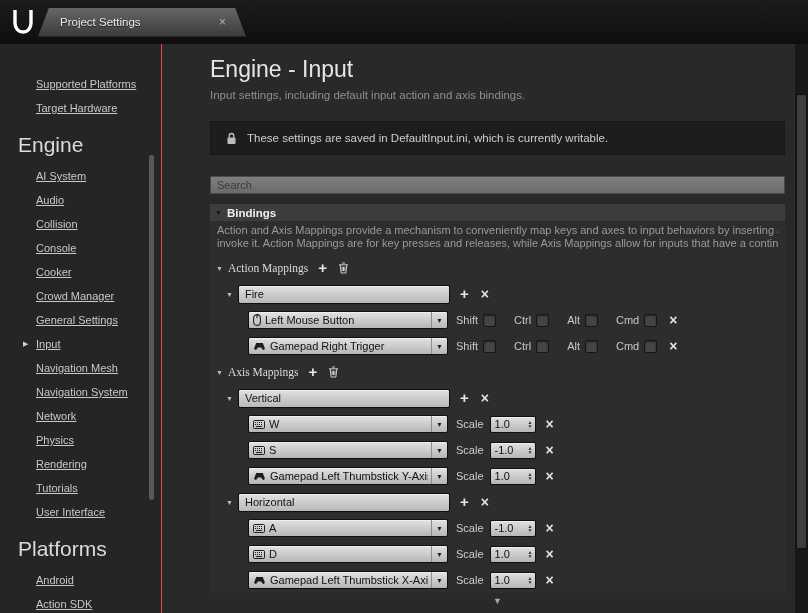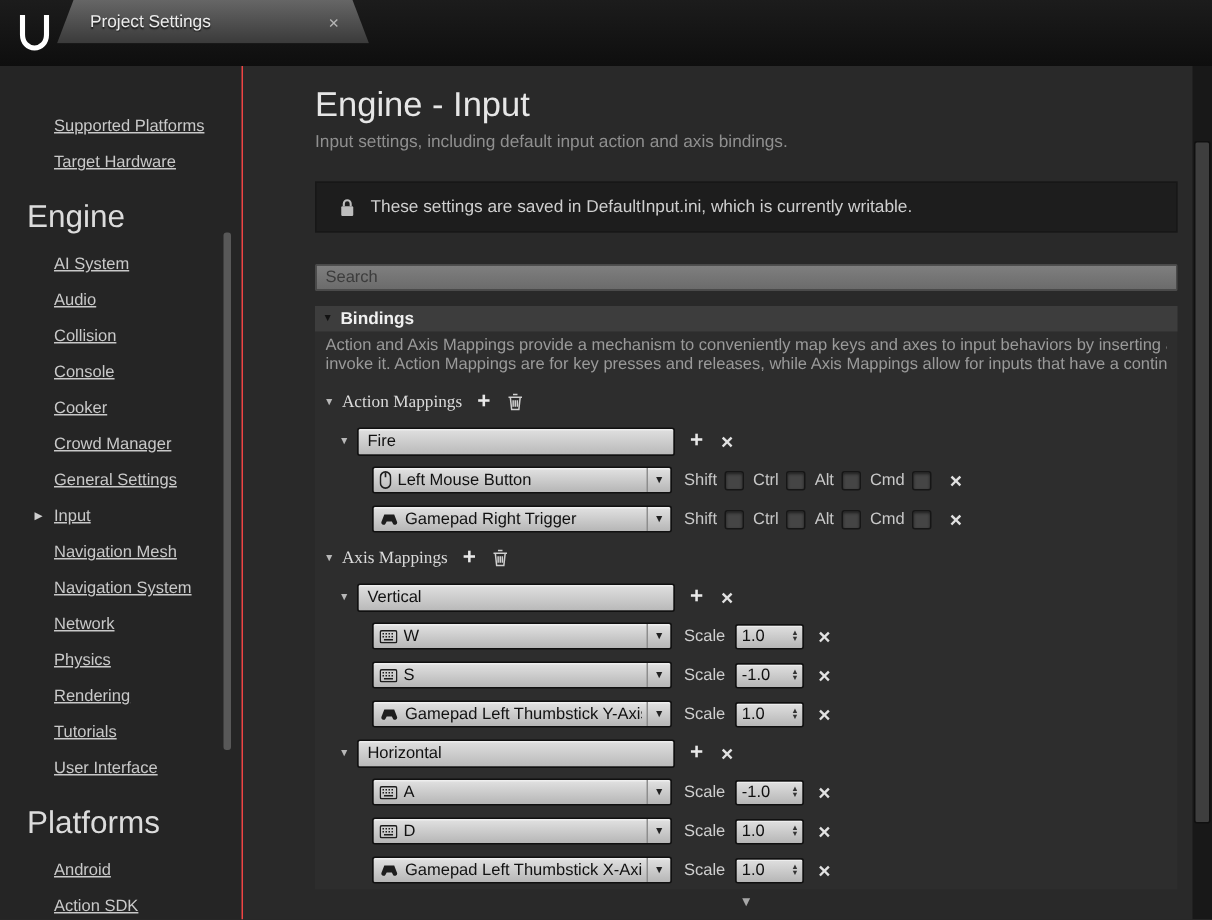--- a/index.html
+++ b/index.html
@@ -5,21 +5,21 @@
   * { box-sizing: border-box; }
   html,body { margin:0; padding:0; }
   body {
     width:808px; height:613px; overflow:hidden;
     background:#282828;
     font-family:"Liberation Sans", sans-serif;
     -webkit-font-smoothing:antialiased;
     user-select:none;
   }
   
-  .titlebar { height:44px; background:linear-gradient(#1c1c1c,#0e0e0e); display:flex; align-items:flex-start; position:relative; }
+  .titlebar { height:44px; background:linear-gradient(#1c1c1c,#0e0e0e); display:flex; align-items:center; position:relative; }
   .logo { position:absolute; left:8px; top:6px; width:30px; height:32px; display:flex; align-items:center; justify-content:center; }
   .tab {
     margin-left:38px; height:29px; width:208px;
     background:linear-gradient(#666666,#3a3a3a);
     clip-path:polygon(11px 0, calc(100% - 11px) 0, 100% 100%, 0 100%);
     display:flex; align-items:center; padding:0 20px 0 22px;
   }
   .tab-label { flex:1; font-size:11.5px; color:#ececec; text-shadow:0 1px 1px rgba(0,0,0,.7); white-space:nowrap; overflow:hidden; }
   .tab-close { font-size:12px; color:#b5b5b5; margin-left:8px; }
   
@@ -64,21 +64,21 @@
     display:flex; align-items:center; padding:0 6px; font-size:11px; color:#101010;
   }
   .dropdown {
     width:200px; height:18px; background:linear-gradient(#e2e2e2,#b6b6b6);
     border:1px solid #101010; border-radius:2px; box-shadow:inset 0 1px 0 rgba(255,255,255,.45);
     display:flex; align-items:center; padding:0 0 0 4px; font-size:11px; color:#111; cursor:pointer;
   }
   .dd-icon { display:flex; align-items:center; margin-right:4px; flex:none; }
   .dd-label { flex:1; white-space:nowrap; overflow:hidden; }
   .dd-arrow { font-size:7px; color:#222; border-left:1px solid #8d8d8d; padding:0 4px; margin-left:3px; height:100%; display:flex; align-items:center; flex:none; }
-  .mod { display:flex; align-items:center; margin-left:6px; }
+  .mod { display:flex; align-items:center; margin-left:18px; }
   .mod:first-of-type { margin-left:8px; }
   .mlabel { font-size:11px; color:#c8c8c8; margin-right:5px; }
   .checkbox { width:13px; height:13px; background:#454545; border:1px solid #161616; border-radius:2px; box-shadow:inset 0 1px 2px rgba(0,0,0,.55); cursor:pointer; }
   .scale-label { font-size:11px; color:#cfcfcf; margin-left:8px; }
   .numfield {
     width:46px; height:17px; margin-left:6px; background:linear-gradient(#e0e0e0,#b6b6b6);
     border:1px solid #101010; border-radius:2px; box-shadow:inset 0 1px 0 rgba(255,255,255,.45);
     display:flex; align-items:center; font-size:11px; color:#101010; cursor:text;
   }
   .numfield .val { flex:1; padding-left:4px; white-space:nowrap; }

